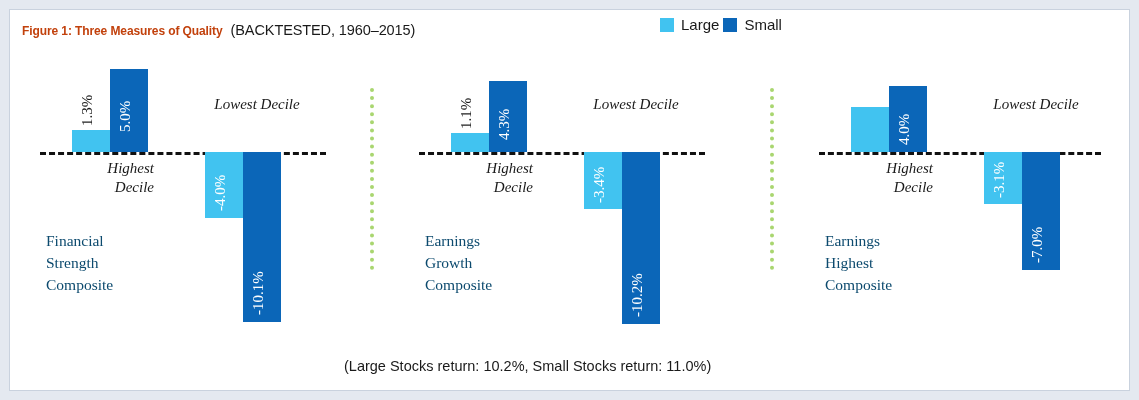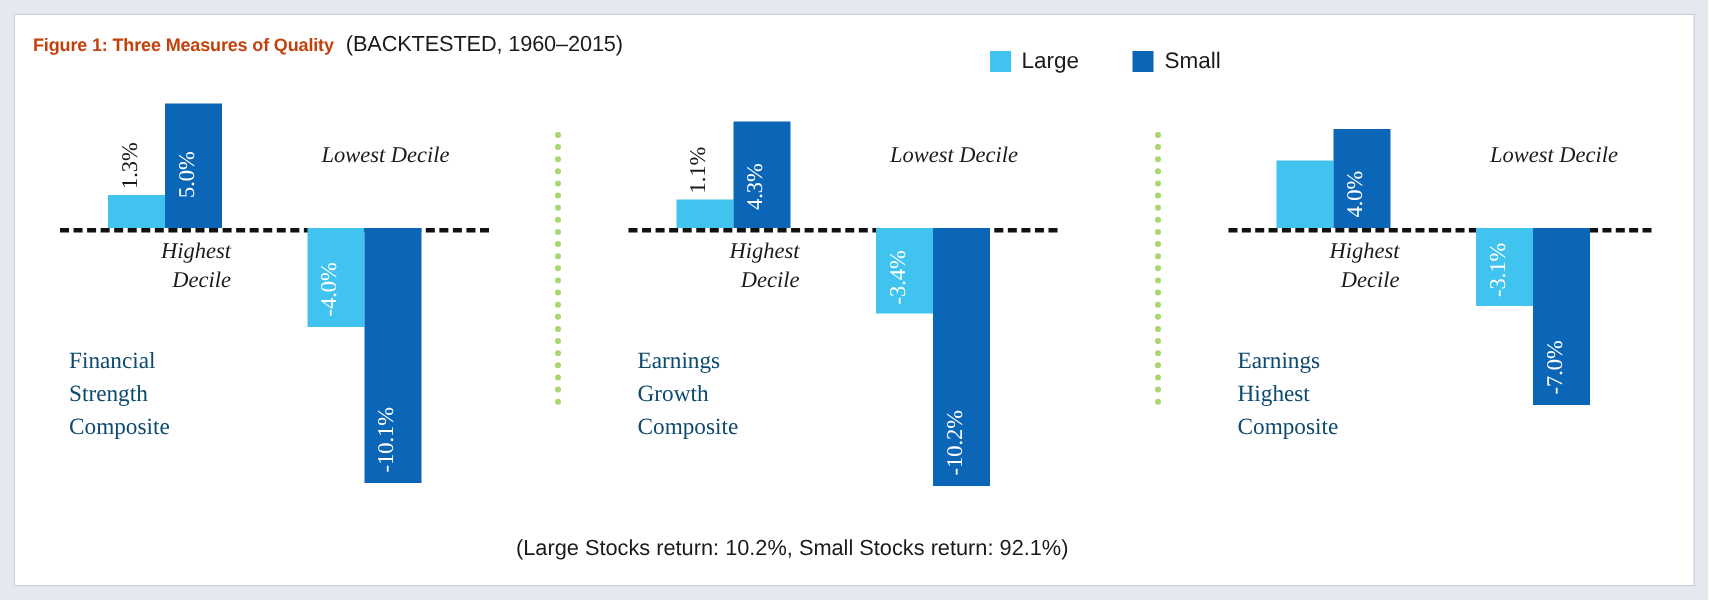--- a/index.html
+++ b/index.html
@@ -61,24 +61,24 @@
     font-weight: normal;
     color: #1a1a1a;
     margin-left: 8px;
     letter-spacing: -0.1px;
   }
 
   
   .legend {
     position: absolute;
     left: 660px;
-    top: 32px;
+    top: 16px;
     display: flex;
     align-items: center;
-    gap: 36px;
+    gap: 4px;
     white-space: nowrap;
     text-align: right;
   }
   .legend-item {
     display: flex;
     align-items: center;
     gap: 7px;
   }
   .legend-swatch {
     width: 14px;
@@ -313,16 +313,16 @@
 
       <div class="bar-value inside" style="left:57px; top:134px;">2.7%</div>
       <div class="bar-value inside" style="left:95px; top:90px;">4.0%</div>
       <div class="bar-value inside" style="left:190px; top:143px;">-3.1%</div>
       <div class="bar-value inside" style="left:228px; top:208px;">-7.0%</div>
     </div>
 
   </div>
 
   <div class="footer">
-    <span class="footer-note">(Large Stocks return: 10.2%, Small Stocks return: 92.1%)</span>
+    <span class="footer-note">(Large Stocks return: 10.2%, Small Stocks return: 11.0%)</span>
   </div>
 
 </div>
 
 </body></html>

